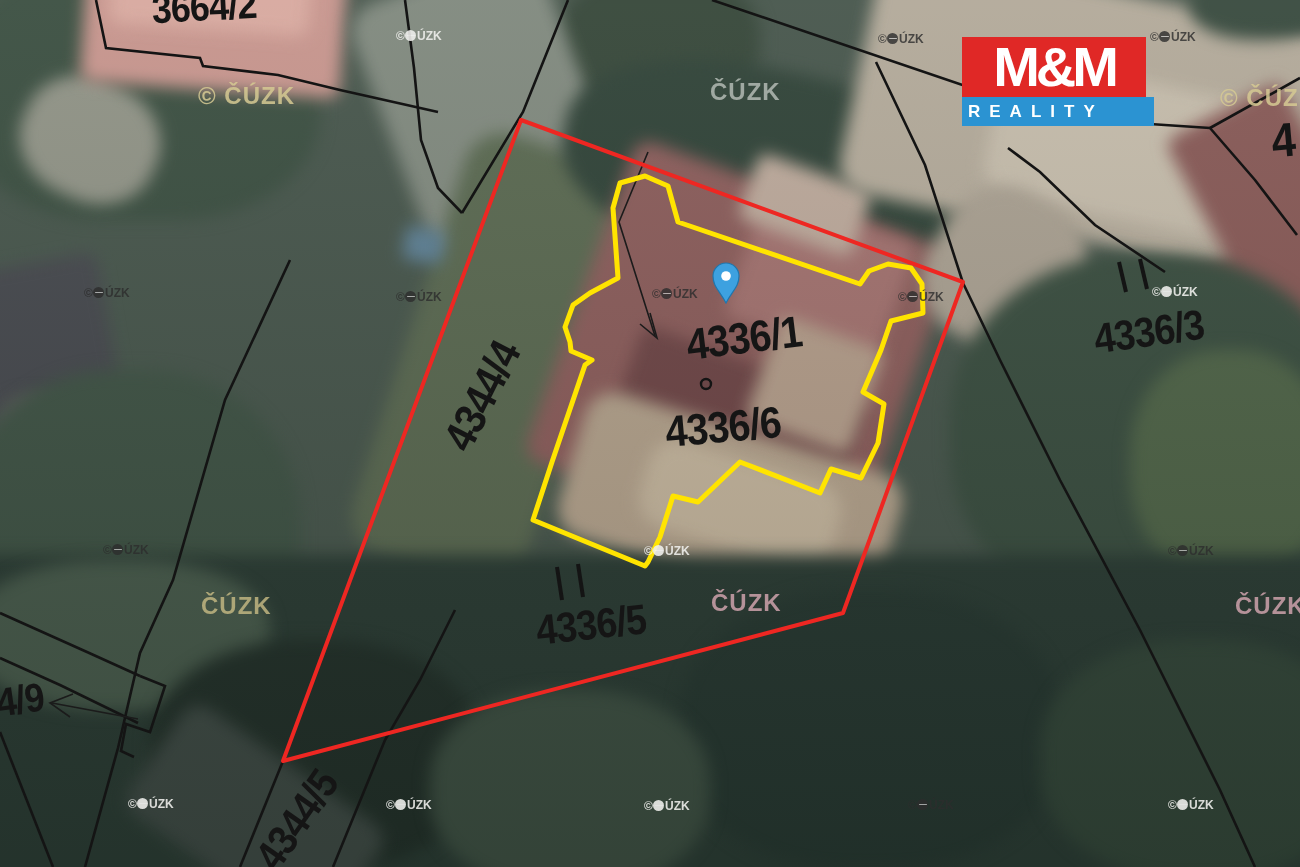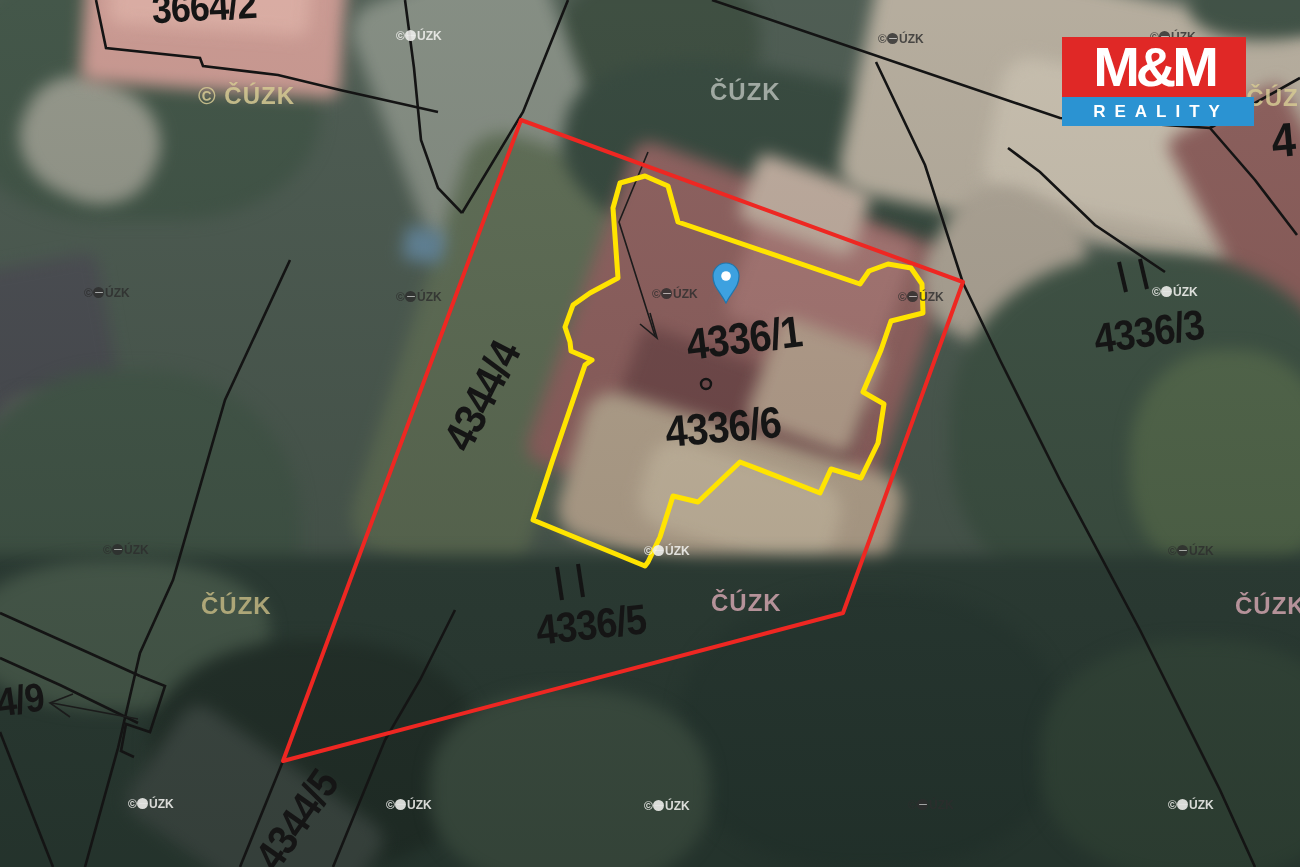--- a/index.html
+++ b/index.html
@@ -23,26 +23,26 @@
   .wm.dark{color:#2d2d2d;opacity:.8;}
   .wm.khaki{color:#d6ca93;opacity:.85;}
   .wm.tan{color:#c9bc85;opacity:.8;}
   .wm.pink{color:#d9a9b4;opacity:.8;}
   .wm.greylight{color:#cdd2cc;opacity:.7;}
   .wm-globe{display:inline-block;width:.92em;height:.92em;border-radius:50%;
      background:currentColor;vertical-align:-.1em;margin:0 .05em;position:relative;}
   .wm-globe::after{content:"";position:absolute;left:15%;right:15%;top:45%;
      height:12%;background:rgba(255,255,255,.7);border-radius:2px;}
   
-  .logo{position:absolute;left:1062px;top:37px;z-index:5;}
+  .logo{position:absolute;left:962px;top:37px;z-index:5;}
   .logo .red{width:184px;height:60px;background:#e02826;display:flex;
      align-items:center;justify-content:center;color:#fff;font-weight:900;
      font-size:56px;letter-spacing:-4px;line-height:1;}
   .logo .blue{width:192px;height:29px;background:#2b93d2;display:flex;
-     align-items:center;justify-content:center;color:#fff;font-weight:bold;
+     align-items:center;justify-content:flex-start;color:#fff;font-weight:bold;
      font-size:17px;letter-spacing:9px;text-indent:6px;line-height:1;}
 </style>
 </head>
 <body>
 
 <div class="screen">
 
   <div class="photo">
     <div class="pp" style="left:-40px;top:-40px;width:360px;height:260px;background:#3a4e40;border-radius:40%;"></div>
     <div class="pp" style="left:20px;top:80px;width:140px;height:120px;background:#8f9285;border-radius:45%;transform:rotate(25deg);"></div>

